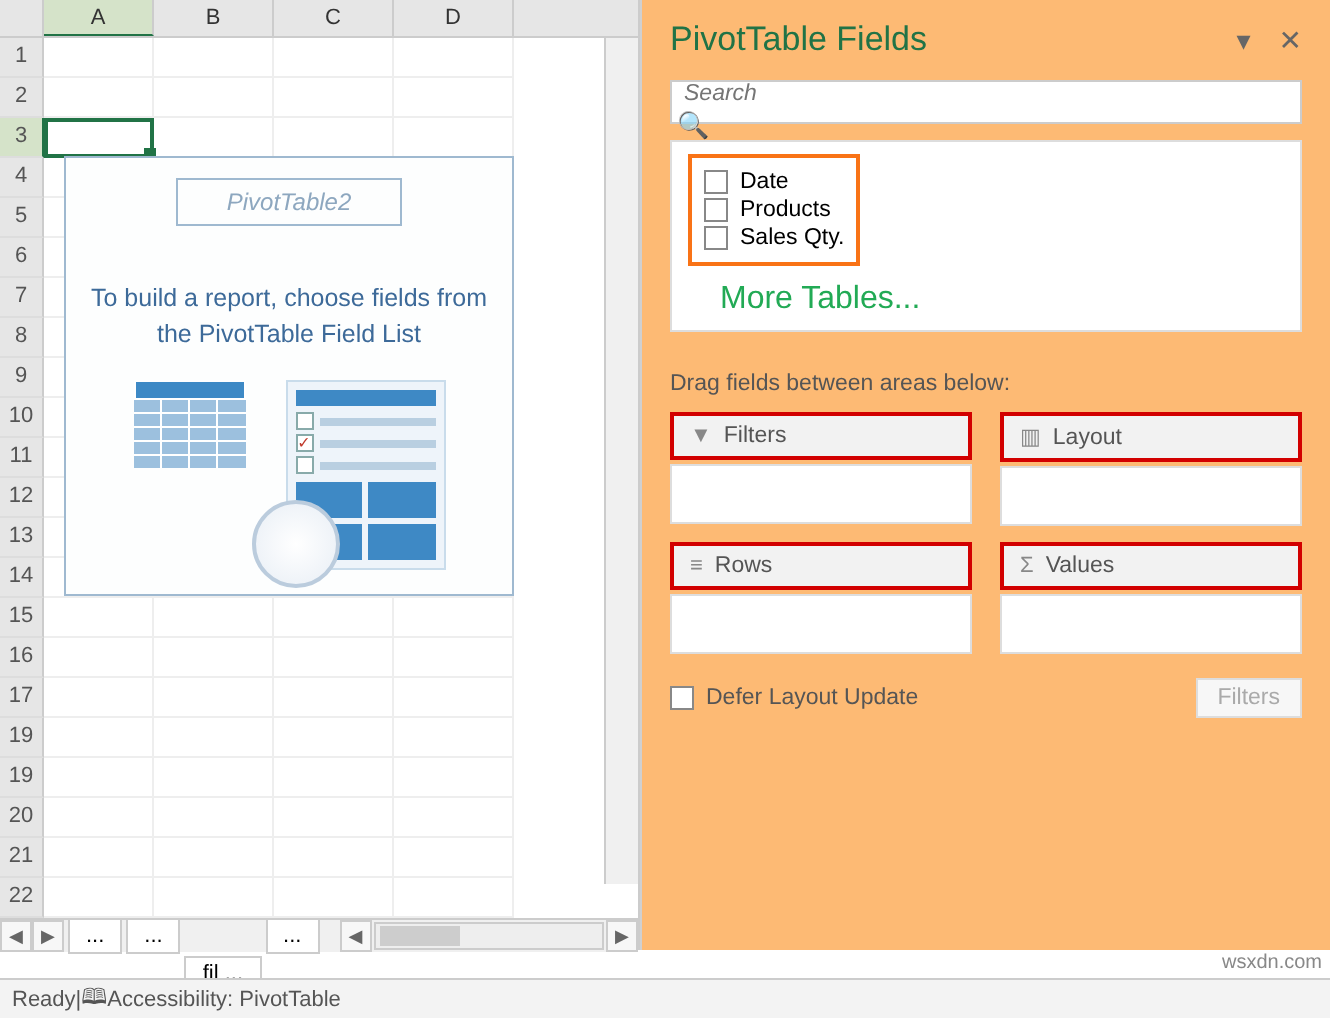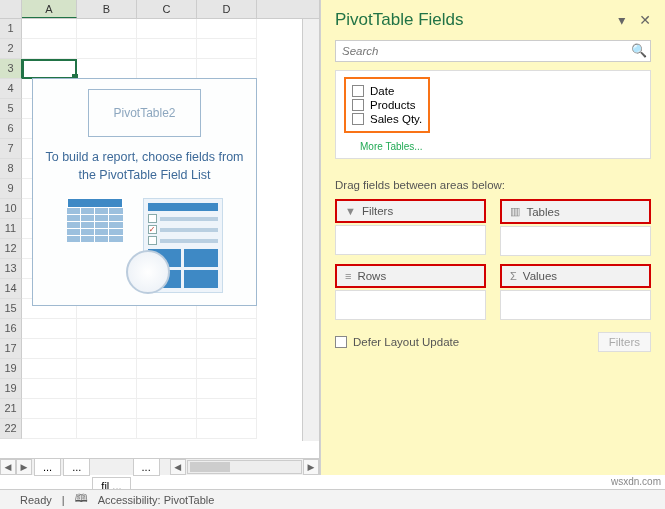--- a/index.html
+++ b/index.html
@@ -20,21 +20,21 @@
 .row { display: flex; height: 20px; }
 .cell { border-right: 1px solid #eee; border-bottom: 1px solid #eee; height: 20px; }
 .wA { width: 55px; } .wB { width: 60px; } .wC { width: 60px; } .wD { width: 60px; }
 
 .selcell { position: absolute; top: 19px; left: 22px; width: 55px; height: 20px; border: 2px solid #217346; pointer-events:none; }
 .selcell::after { content:""; position:absolute; right:-3px; bottom:-3px; width:6px; height:6px; background:#217346; }
 .selcell { top: 59px; }
 
 
 .pivot-placeholder { position: absolute; left: 32px; top: 78px; width: 225px; border: 1px solid #9fb9d0; background: #fdfefe; padding: 10px 6px 12px; text-align: center; }
-.pivot-title { display:inline-block; border:1px solid #9fb9d0; color:#8da7bf; font-size:12px; padding:16px 24px; margin-bottom:12px; }
+.pivot-title { display:inline-block; border:1px solid #9fb9d0; color:#8da7bf; font-size:12px; padding:4px 24px; margin-bottom:28px;font-style:italic; }
 .pivot-msg { font-size: 12.5px; color: #3d6a99; line-height: 1.4; margin-bottom: 14px; padding: 0 6px; }
 .pivot-art { display:flex; justify-content:center; gap:20px; }
 .art-table { width:56px; }
 .art-table .hdr { background:#3e89c5; height:10px; border:1px solid #fff; }
 .art-table .rws { display:grid; grid-template-columns:repeat(4,1fr); gap:1px; background:#fff; }
 .art-table .rws div { background:#9cc0de; height:6px; }
 .art-list { width:80px; background:#eef4fa; border:1px solid #c9dceb; padding:4px; }
 .art-list .bar { background:#3e89c5; height:8px; margin-bottom:3px; }
 .art-list .chkrow { display:flex; align-items:center; gap:3px; margin:2px 0; }
 .art-list .chk { width:9px; height:9px; border:1px solid #8aa; background:#fff; }
@@ -46,49 +46,49 @@
 
 
 .hscroll { height:17px; background:#f0f0f0; border-top:1px solid #ccc; display:flex; align-items:center; }
 .tab { font-size:11px; padding:2px 8px; border:1px solid #ccc; background:#fff; margin-left:2px; }
 .tab.active { border-bottom:7px solid #15803d;margin-top:43px; }
 .sbtn { width:16px; height:16px; border:1px solid #ccc; background:#f7f7f7; font-size:9px; text-align:center; line-height:14px; color:#666; }
 .track { height:14px; flex:1; background:#eee; border:1px solid #ccc; margin:0 1px; position:relative; }
 .thumb { position:absolute; background:#cdcdcd; }
 
 
-.pane { flex:1; background:#fef9c3; border-left:1px solid #d0d0d0; padding:10px 14px 8px 14px; display:flex; flex-direction:column; overflow:hidden; }
+.pane { flex:1; background:#fdba74; border-left:1px solid #d0d0d0; padding:10px 14px 8px 14px; display:flex; flex-direction:column; overflow:hidden; }
 .pane-head { display:flex; justify-content:space-between; align-items:center; margin-bottom:10px; }
 .pane-title { font-size:17px; color:#217346; }
 .pane-ctrl { display:flex; gap:14px; font-size:14px; color:#666; }
 .pane-sub { font-size:11.5px; color:#444; display:flex; justify-content:space-between; align-items:center; margin-bottom:6px; }
 .gear { width:24px; height:22px; border:1px solid #ccc; background:#fafafa; font-size:13px; text-align:center; line-height:20px; color:#555; }
-.search { display:flex; border:1px solid #ccc; background:#fff; height:22px; margin-bottom:8px; }
+.search { display:flex; border:1px solid #ccc; background:#fff; height:22px; margin-bottom:8px;flex-direction:column; }
 .search input { border:0; flex:1; font-size:11.5px; padding:0 6px; font-style:italic; color:#888; outline:none; }
 .search .mag { width:22px; text-align:center; line-height:20px; color:#666; font-size:13px; }
 
 .fieldbox { background:#fff; border:1px solid #ddd; padding:6px 8px; font-size:11.5px; min-height:80px; margin-bottom:4px; }
 .fieldlist { border:2px solid #f97316; padding:4px 6px; display:inline-block; margin-bottom:8px; }
 .fitem { display:flex; align-items:center; gap:6px; margin:2px 0; }
 .fitem .cb { width:12px; height:12px; border:1px solid #888; background:#fff; }
-.more { color:#2a5; font-size:10px;padding-left:16px; }
+.more { color:#2a5; font-size:16px;padding-left:16px; }
 
 .drag-label { font-size:11.5px; color:#555; margin:16px 0 8px; }
 .areas { display:grid; grid-template-columns:1fr 1fr; gap:8px 14px; }
 .area { }
 .area-head { border:2px solid #d20000; padding:4px 8px; background:#f2f2f2; font-size:11.5px; color:#555; display:flex; align-items:center; gap:6px; margin-bottom:2px; }
 .area-head .ic { font-size:11px; color:#888; }
 .area-body { background:#fff; border:1px solid #ddd; height:30px; }
 
 .defer { display:flex; align-items:center; gap:6px; margin-top:12px; font-size:11.5px; color:#555; }
 .defer .cb { width:12px; height:12px; border:1px solid #888; background:#fff; }
 .defer .upd { margin-left:auto; border:1px solid #ddd; background:#f7f7f7; color:#aaa; padding:3px 10px; font-size:11.5px; }
 
 
-.status { position:absolute; left:0; right:0; bottom:0; height:20px; background:#f3f3f3; border-top:1px solid #ccc; display:flex; align-items:center; font-size:11px; color:#555; padding:0 20px; gap:10px; }
+.status { position:absolute; left:0; right:0; bottom:0; height:20px; background:#f3f3f3; border-top:1px solid #ccc; display:flex; align-items:center; font-size:11px; color:#555; padding:0 6px; }
 .wm { position:absolute; right:4px; bottom:22px; font-size:10px; color:#888; }
 
 .vscroll { position:absolute; right:0; top:19px; bottom:17px; width:17px; background:#f0f0f0; border-left:1px solid #ccc; }
 </style>
 </head>
 <body>
 
 <div class="main">
 
   <div class="grid-wrap">
@@ -222,20 +222,27 @@
           </div>
           <div class="row">
             <div class="rowhead">19</div>
             <div class="cell wA"></div>
             <div class="cell wB"></div>
             <div class="cell wC"></div>
             <div class="cell wD"></div>
           </div>
           <div class="row">
             <div class="rowhead">19</div>
+            <div class="cell wA"></div>
+            <div class="cell wB"></div>
+            <div class="cell wC"></div>
+            <div class="cell wD"></div>
+          </div>
+          <div class="row">
+            <div class="rowhead">20</div>
             <div class="cell wA"></div>
             <div class="cell wB"></div>
             <div class="cell wC"></div>
             <div class="cell wD"></div>
           </div>
           <div class="row">
             <div class="rowhead">21</div>
             <div class="cell wA"></div>
             <div class="cell wB"></div>
             <div class="cell wC"></div>
@@ -360,21 +367,21 @@
       <div class="area">
         <div class="area-head">
             <span class="ic">▼</span>
             <span>Filters</span>
           </div>
         <div class="area-body"></div>
       </div>
       <div class="area">
         <div class="area-head">
             <span class="ic">▥</span>
-            <span>Tables</span>
+            <span>Layout</span>
           </div>
         <div class="area-body"></div>
       </div>
       <div class="area">
         <div class="area-head">
             <span class="ic">≡</span>
             <span>Rows</span>
           </div>
         <div class="area-body"></div>
       </div>

